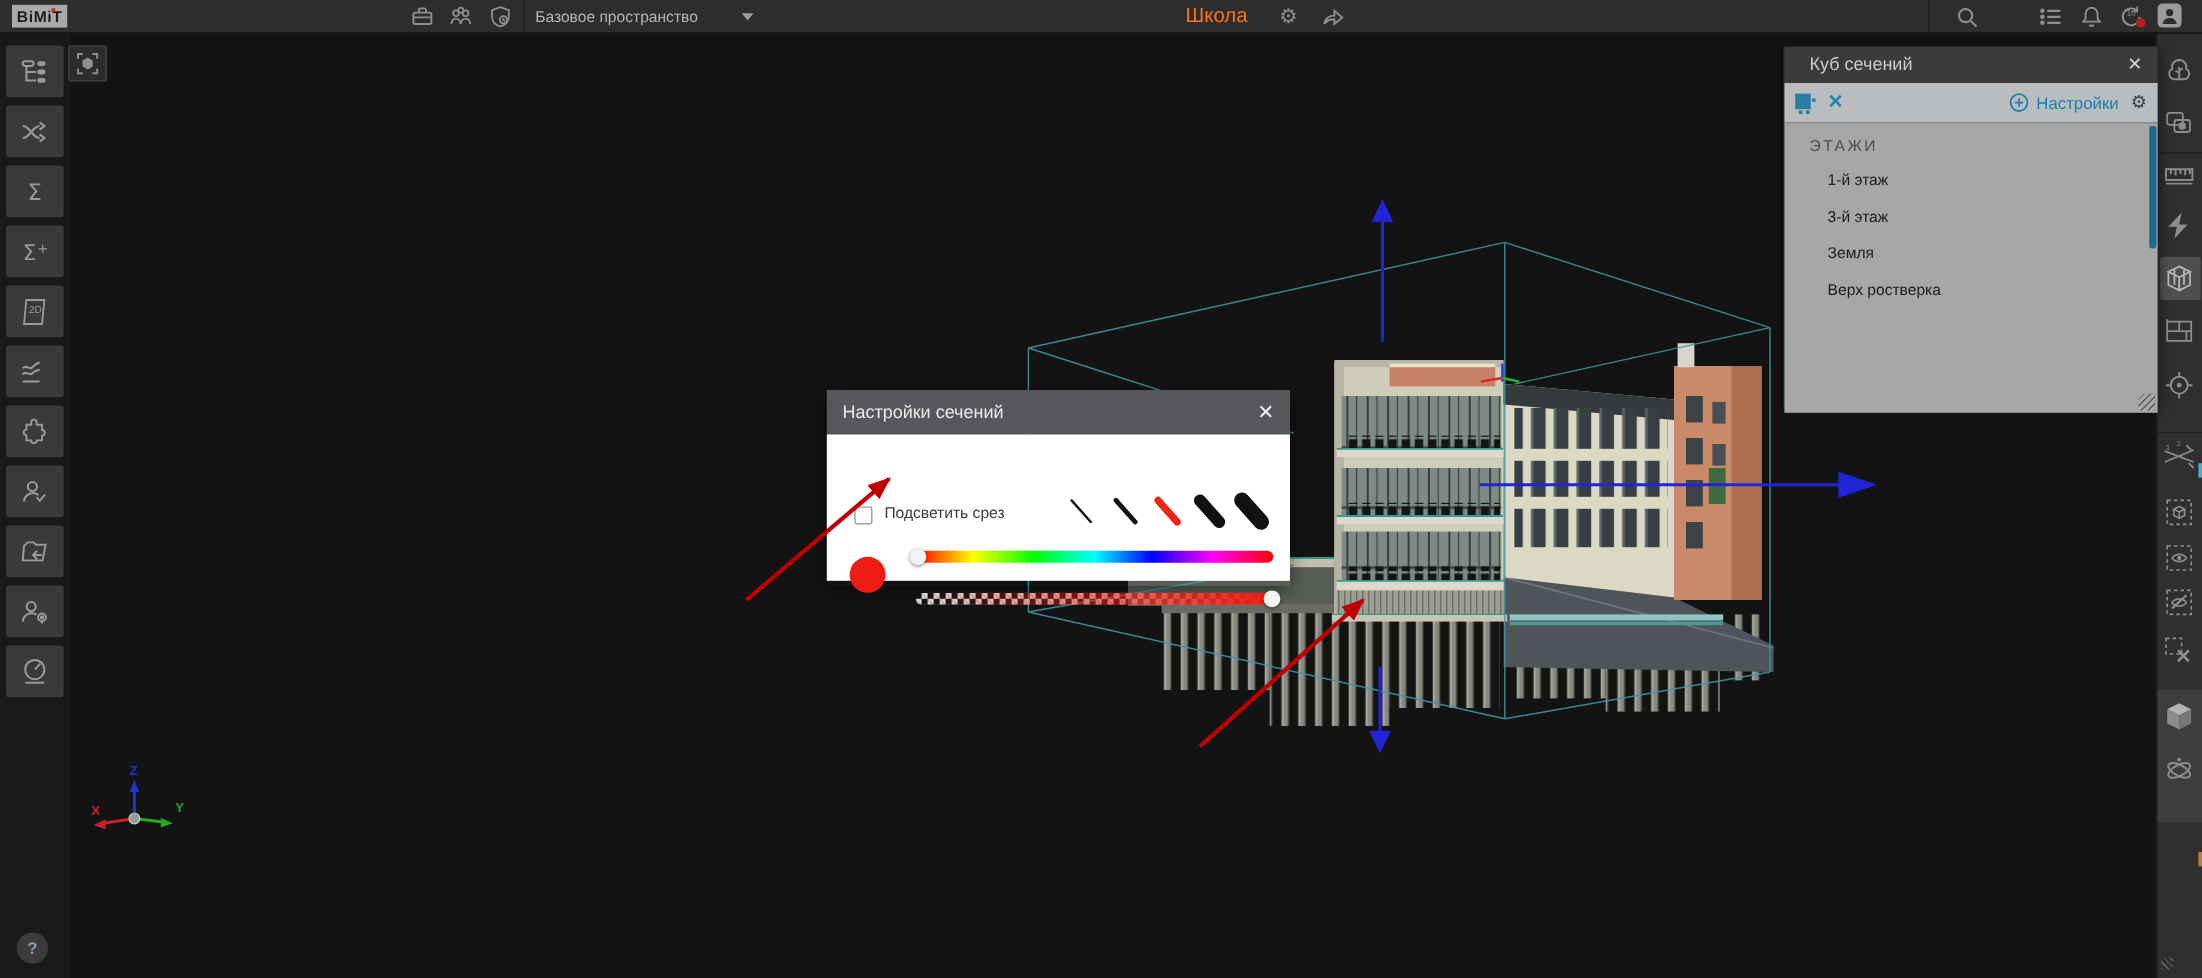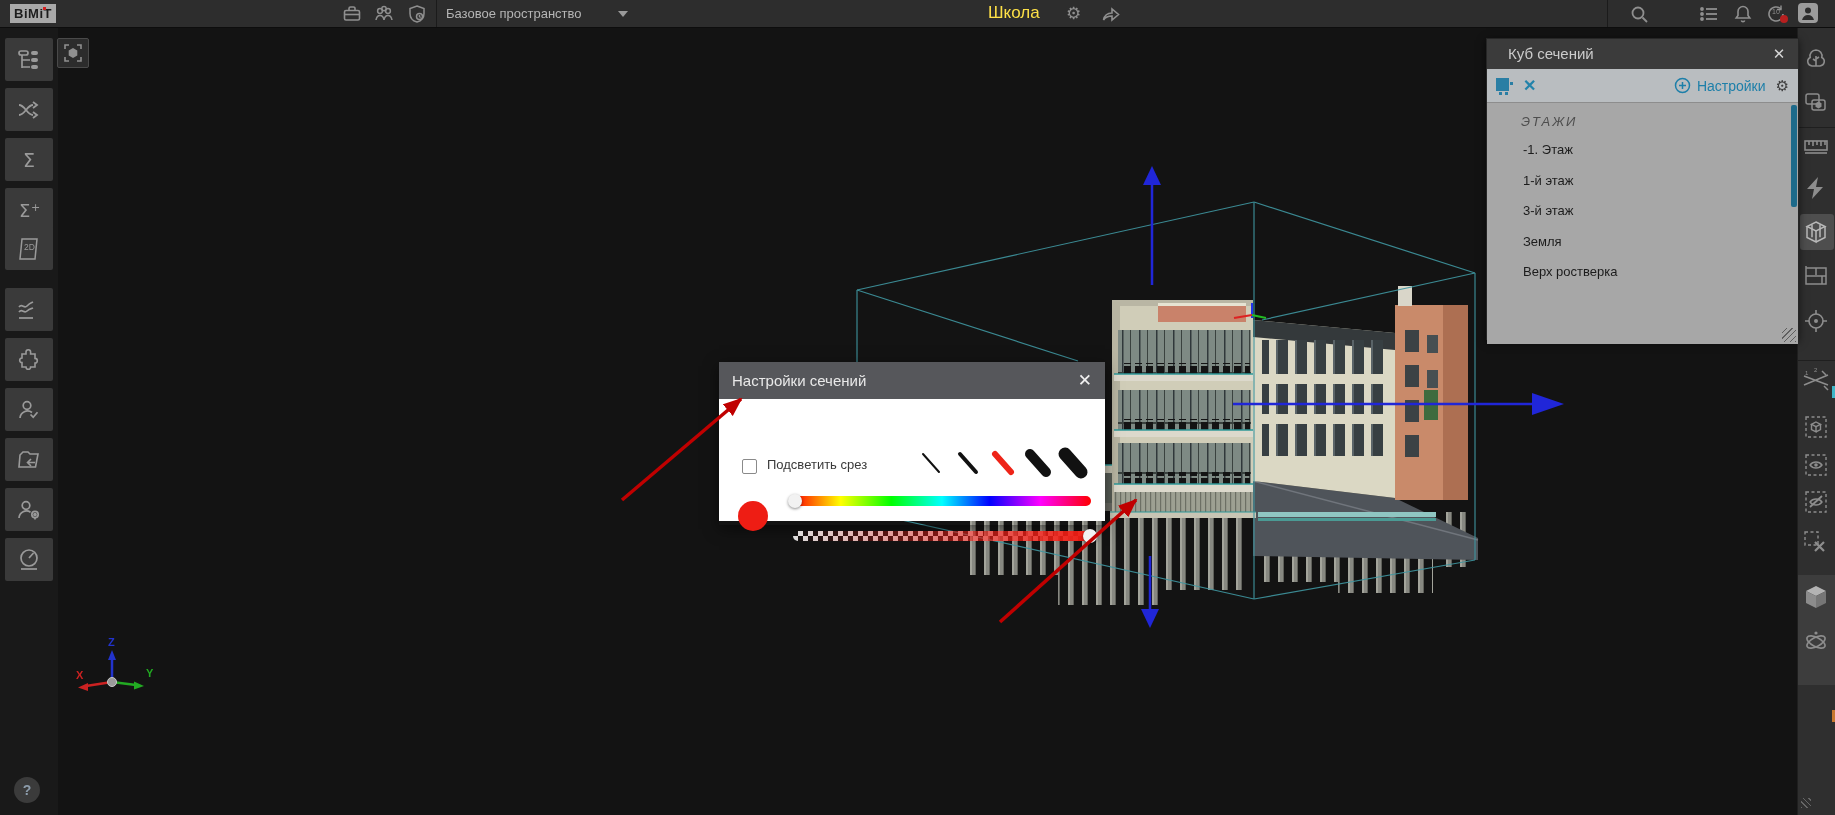--- a/index.html
+++ b/index.html
@@ -11,21 +11,21 @@
   .tb-logo{position:absolute;left:10px;top:4px;width:46px;height:19px;background:#a9a9a9;
            color:#1d1d1d;font-weight:bold;font-size:13px;text-align:center;line-height:19px;
            letter-spacing:.5px;}
   .tb-logo .dot{position:absolute;left:33px;top:3px;width:3px;height:3px;background:#d41f1f;}
   .tb-ico{position:absolute;top:3px;width:22px;height:22px;color:#8f8f8f;}
   .tb-ico svg{width:22px;height:22px;display:block;}
   .tb-sep{position:absolute;top:0;width:1px;height:27px;background:#1b1b1b;}
   .tb-workspace{position:absolute;left:446px;top:0;height:27px;line-height:27px;font-size:13px;color:#b5b5b5;}
   .tb-caret{position:absolute;left:618px;top:11px;width:0;height:0;border-left:5px solid transparent;
             border-right:5px solid transparent;border-top:6px solid #9a9a9a;}
-  .tb-project{position:absolute;left:988px;top:0;height:27px;line-height:26px;font-size:17px;color:#fde047;}
+  .tb-project{position:absolute;left:988px;top:0;height:27px;line-height:26px;font-size:17px;color:#f97316;}
   .tb-gear{position:absolute;left:1066px;top:0px;font-size:17px;line-height:27px;color:#8f8f8f;}
   .cp-gear{font-size:15px;color:#3f3f3f;line-height:33px;}
   .tb-badge{position:absolute;left:1772px;top:8px;font-size:7px;color:#8f8f8f;}
   .tb-reddot{position:absolute;left:1780px;top:15px;width:8px;height:8px;border-radius:50%;background:#b71f1f;}
   .tb-avatar{position:absolute;left:1798px;top:3px;width:20px;height:20px;border-radius:4px;background:#9c9c9c;}
   
   .sidebar{position:absolute;left:0;top:28px;width:58px;height:787px;background:#191919;z-index:5;}
   .sb-tile{position:absolute;left:5px;width:48px;height:43px;background:#3a3a3a;border-radius:2px;
            color:#9a9a9a;display:flex;align-items:center;justify-content:center;}
   .sb-tile svg{width:26px;height:26px;}
@@ -54,29 +54,29 @@
   .cp-toolbar{height:33px;background:#b9bdc0;display:flex;align-items:center;padding:0 9px;gap:10px;}
   .cp-cubeicon{width:17px;height:17px;position:relative;}
   .cp-cubeicon .sq{position:absolute;left:0;top:1px;width:13px;height:13px;background:#2a7ea4;}
   .cp-cubeicon .d1,.cp-cubeicon .d2,.cp-cubeicon .d3{position:absolute;width:3px;height:3px;background:#2a7ea4;}
   .cp-cubeicon .d1{left:14px;top:5px}.cp-cubeicon .d2{left:3px;top:15px}.cp-cubeicon .d3{left:9px;top:15px}
   .cp-x{color:#2383aa;font-size:16px;font-weight:bold;line-height:33px;}
   .cp-add{margin-left:auto;display:flex;align-items:center;gap:6px;color:#1d7fa9;font-size:14px;}
   .cp-add svg{width:17px;height:17px;}
   .cp-list{position:relative;height:235px;background:#a7a7a7;border-top:1px solid #8d8d8d;
            overflow:hidden;padding-top:6px;}
-  .cp-group{height:26px;line-height:26px;padding-left:21px;font-style:italic;font-size:13px;
-            letter-spacing:2px;color:#4e4e4e;margin-left:13px;}
+  .cp-group{height:26px;line-height:26px;padding-left:21px;font-size:13px;
+            letter-spacing:2px;color:#4e4e4e;}
   .cp-item{height:30.5px;line-height:30.5px;padding-left:36px;font-size:13px;color:#1c1c1c;}
   .cp-scroll{position:absolute;right:1px;top:2px;width:6px;height:102px;background:#1d6a8a;border-radius:2px;}
   .cp-grip{position:absolute;right:2px;bottom:2px;width:14px;height:14px;
            background:repeating-linear-gradient(135deg,transparent 0 3px,#5f5f5f 3px 4px);}
   
-  .dialog{position:absolute;left:719px;top:325px;width:386px;height:163px;z-index:7;
-          box-shadow:0 4px 14px rgba(0,0,0,.5);margin-top:37px;}
+  .dialog{position:absolute;left:689px;top:325px;width:386px;height:163px;z-index:7;
+          box-shadow:0 4px 14px rgba(0,0,0,.5);}
   .dlg-header{height:37px;background:#56575b;color:#e9e9e9;font-size:15px;line-height:37px;
               padding-left:13px;position:relative;}
   .dlg-close{position:absolute;right:13px;top:0;font-size:17px;line-height:37px;color:#f0f0f0;}
   .dlg-body{position:relative;height:122px;background:#ffffff;}
   .dlg-check{position:absolute;left:23px;top:60px;width:13px;height:13px;border:1.5px solid #8a8a8a;
              border-radius:2px;background:#fff;}
   .dlg-checklabel{position:absolute;left:48px;top:58px;font-size:13px;color:#3a3a3a;}
   .dlg-strokes{position:absolute;left:171px;top:44px;}
   .slider{position:absolute;left:74px;width:298px;height:10px;border-radius:5px;}
   .hue{top:97px;background:linear-gradient(to right,#f00,#ff0 16%,#0f0 33%,#0ff 50%,#00f 66%,#f0f 83%,#f00);}
@@ -335,21 +335,21 @@
       <svg viewBox="0 0 26 26">
         <text x="7" y="20" font-size="19" fill="currentColor" font-family="DejaVu Sans,sans-serif">Σ</text>
       </svg>
     </div>
     <div class="sb-tile" style="top:160px">
       <svg viewBox="0 0 26 26">
         <text x="3" y="20" font-size="18" fill="currentColor" font-family="DejaVu Sans,sans-serif">Σ</text>
         <text x="15" y="14" font-size="11" fill="currentColor" font-family="DejaVu Sans,sans-serif">+</text>
       </svg>
     </div>
-    <div class="sb-tile" style="top:199px">
+    <div class="sb-tile" style="top:210px">
       <svg viewBox="0 0 26 26" fill="none" stroke="currentColor" stroke-width="1.5">
         <path d="M6 3h15l-2 20H4z"></path>
         <text x="8" y="14" font-size="8.5" fill="currentColor" stroke="none" font-family="Liberation Sans,sans-serif">2D</text>
       </svg>
     </div>
     <div class="sb-tile" style="top:260px">
       <svg viewBox="0 0 26 26" fill="none" stroke="currentColor" stroke-width="1.7">
         <path d="M3 10c3-4 5 2 8-1s4-3 6-4M3 15c3-4 5 2 8-1s4-2 6-3"></path>
           <path d="M3 21h14"></path>
       </svg>
@@ -517,21 +517,20 @@
           <circle cx="8.5" cy="8.5" r="7"></circle>
             <path d="M8.5 5v7M5 8.5h7"></path>
         </svg>
         <span>Настройки</span>
       </span>
       <span class="cp-gear">⚙</span>
     </div>
     <div class="cp-list">
       <div class="cp-group">ЭТАЖИ</div>
       <div>
-          <div class="cp-item">-1. Этаж</div>
           <div class="cp-item">1-й этаж</div>
           <div class="cp-item">3-й этаж</div>
           <div class="cp-item">Земля</div>
           <div class="cp-item">Верх ростверка</div>
         </div>
       <div class="cp-scroll"></div>
       <div class="cp-grip"></div>
     </div>
   </div>
 

